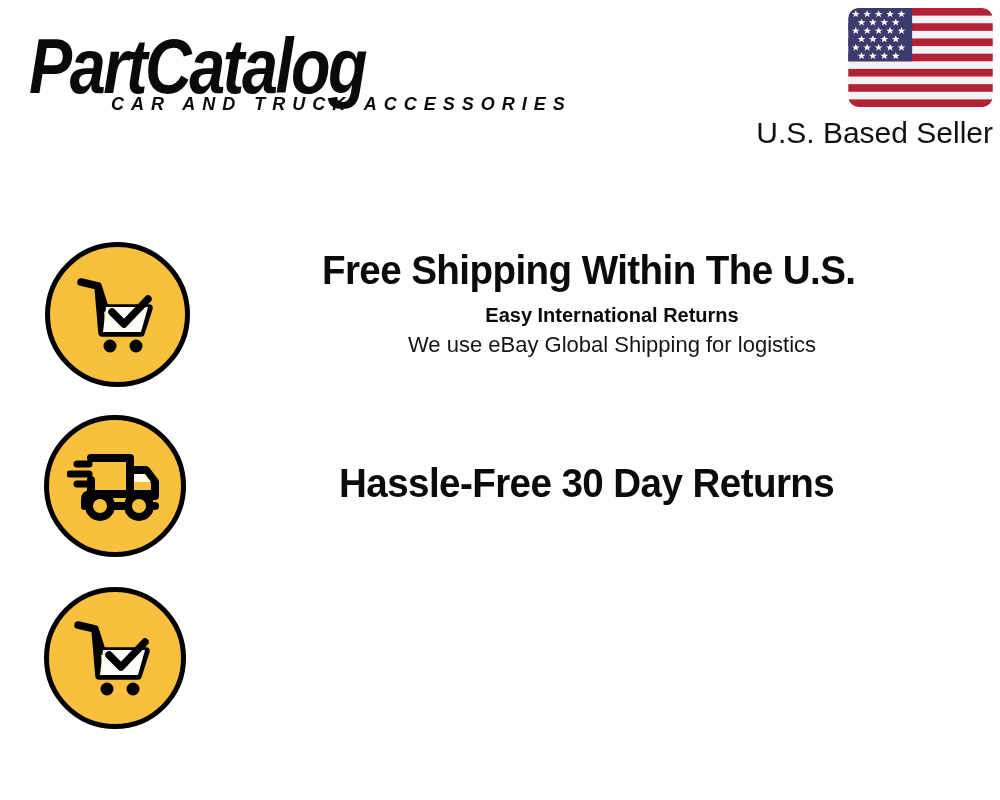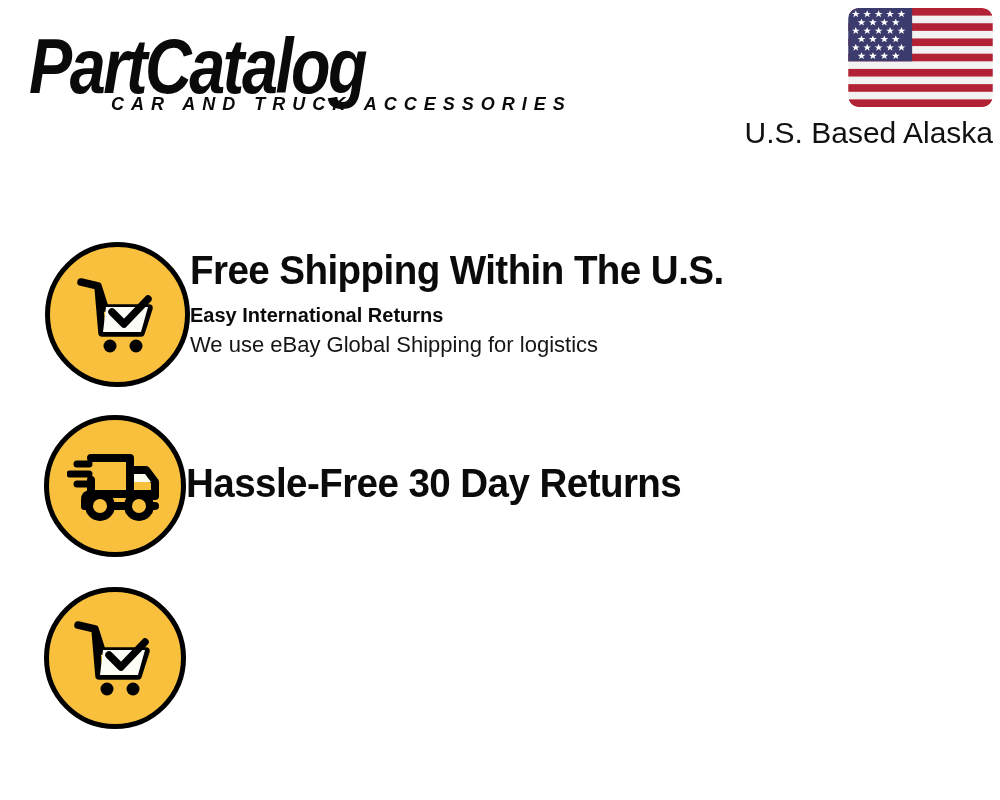--- a/index.html
+++ b/index.html
@@ -123,21 +123,23 @@
   #feature-row-2 .feature-icon { width: 142px; height: 142px; margin-left: 44px; }
   .feature-icon svg {
     position: absolute;
     left: 50%;
     top: 50%;
     transform: translate(-50%, -50%);
   }
 
   .feature-text {
     flex: 1 1 auto;
+    margin-left: 34px;
     padding-top: 4px;
+    text-align: center;
   }
   .feature-title {
     font-size: 41px;
     font-weight: bold;
     letter-spacing: -0.6px;
     line-height: 48px;
     color: #0b0b0b;
     transform: scaleX(0.94);
     transform-origin: left center;
     white-space: nowrap;
@@ -216,21 +218,21 @@
               <use href="#star5" x="55" y="52"></use>
               <use href="#star5" x="70" y="52"></use>
             <use href="#star5" x="17.5" y="63"></use>
               <use href="#star5" x="32.5" y="63"></use>
               <use href="#star5" x="47.5" y="63"></use>
               <use href="#star5" x="62.5" y="63"></use>
           </g>
         </g>
       </svg>
     </div>
-    <span id="seller-label">U.S. Based Alaska</span>
+    <span id="seller-label">U.S. Based Seller</span>
   </div>
 </div>
 
 <div id="features">
 
   <div class="feature-row" id="feature-row-0">
     <div class="feature-icon">
       <svg width="92" height="82" viewBox="0 0 92 82" xmlns="http://www.w3.org/2000/svg">
         <path d="M9 8 L26 12 L33 34 L77 34 L69 59 L30 59 L26 12" fill="none" stroke="#000" stroke-width="7.5" stroke-linecap="round" stroke-linejoin="round"></path>
         <polygon points="34,33 76,33 69,58 31,58" fill="#fdfdf7"></polygon>

